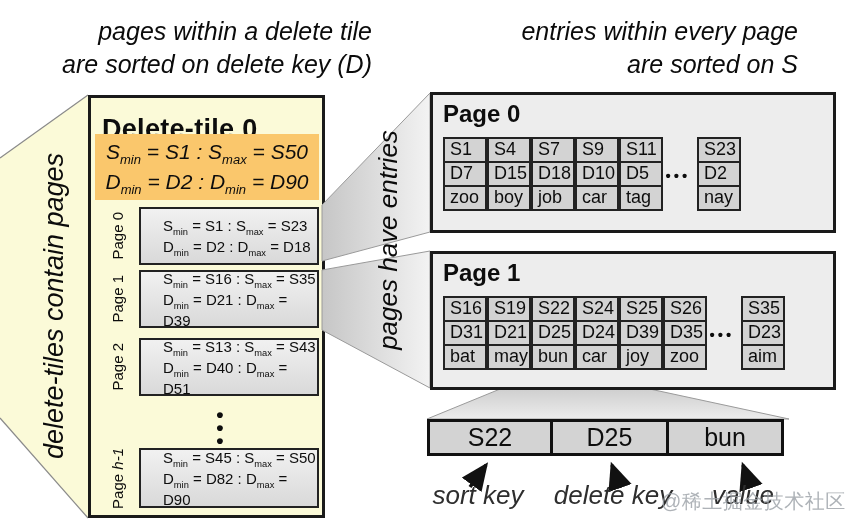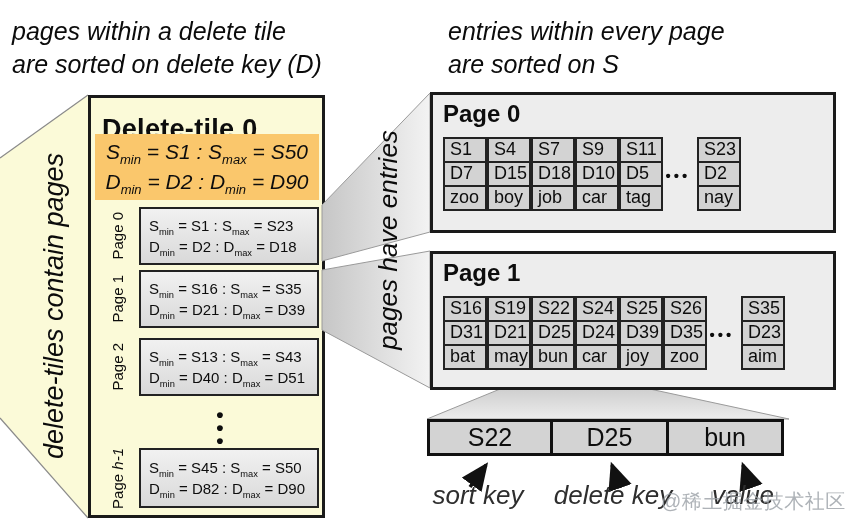--- a/index.html
+++ b/index.html
@@ -5,21 +5,21 @@
   html,body{margin:0;padding:0;background:#fff;}
   .stage{
     position:relative;width:863px;height:527px;overflow:hidden;background:#fff;
     font-family:"Liberation Sans","DejaVu Sans",sans-serif;color:#0d0d0d;
   }
   svg.layer{position:absolute;left:0;top:0;}
   #bg-shapes{z-index:0;}
   #beam-shapes{z-index:2;}
 
   
-  .caption{position:absolute;top:15px;text-align:left;font-style:italic;
+  .caption{position:absolute;top:15px;text-align:right;font-style:italic;
            font-size:25px;line-height:33px;color:#0b0b0b;z-index:3;}
   .caption-left{left:12px;width:360px;}
   .caption-right{left:448px;width:350px;}
 
   
   .rot-label{position:absolute;text-align:center;font-style:italic;color:#0b0b0b;
              transform:rotate(-90deg);white-space:nowrap;}
   .rot-label-left{left:-153px;top:288px;width:420px;height:36px;font-size:27px;z-index:1;}
   .rot-label-mid{left:239px;top:224px;width:300px;height:32px;font-size:26px;z-index:4;}
 
@@ -30,21 +30,21 @@
   .dt-range{position:absolute;left:4px;top:36px;width:224px;height:66px;
             background:var(--range-bg,#FAC76C);display:flex;flex-direction:column;
             justify-content:center;align-items:center;font-style:italic;font-size:21px;line-height:30px;}
   sub{font-size:62%;line-height:0;}
   .mini-row{position:absolute;left:4px;width:224px;height:58px;display:flex;align-items:stretch;}
   .mini-row-0{top:109px;} .mini-row-1{top:172px;} .mini-row-2{top:240px;} .mini-row-3{top:350px;height:60px;}
   .mini-rot{width:44px;display:flex;align-items:center;justify-content:center;}
   .mini-rot span{writing-mode:vertical-rl;transform:rotate(180deg);font-size:15px;white-space:nowrap;}
   .mini-box{flex:1;border:2.5px solid #222;background:linear-gradient(#F1F1F1,#D9D9D9);
             display:flex;flex-direction:column;justify-content:center;
-            padding-left:8px;font-size:15px;line-height:21px;}
+            padding-left:22px;font-size:15px;line-height:21px;}
   .v-dots{position:absolute;left:117px;top:310px;width:24px;text-align:center;
           font-size:21px;font-weight:bold;line-height:13px;white-space:pre;}
 
   
   .page-box{position:absolute;left:430px;width:400px;background:var(--page-bg,#EDEDED);
             border:3px solid var(--line,#1a1a1a);z-index:3;}
   .page-box-0{top:92px;height:135px;}
   .page-box-1{top:251px;height:133px;}
   .pb-title{margin:5px 0 0 10px;font-size:24px;font-weight:bold;}
   .entry-grid{display:flex;align-items:flex-start;margin:9px 0 0 10px;}

